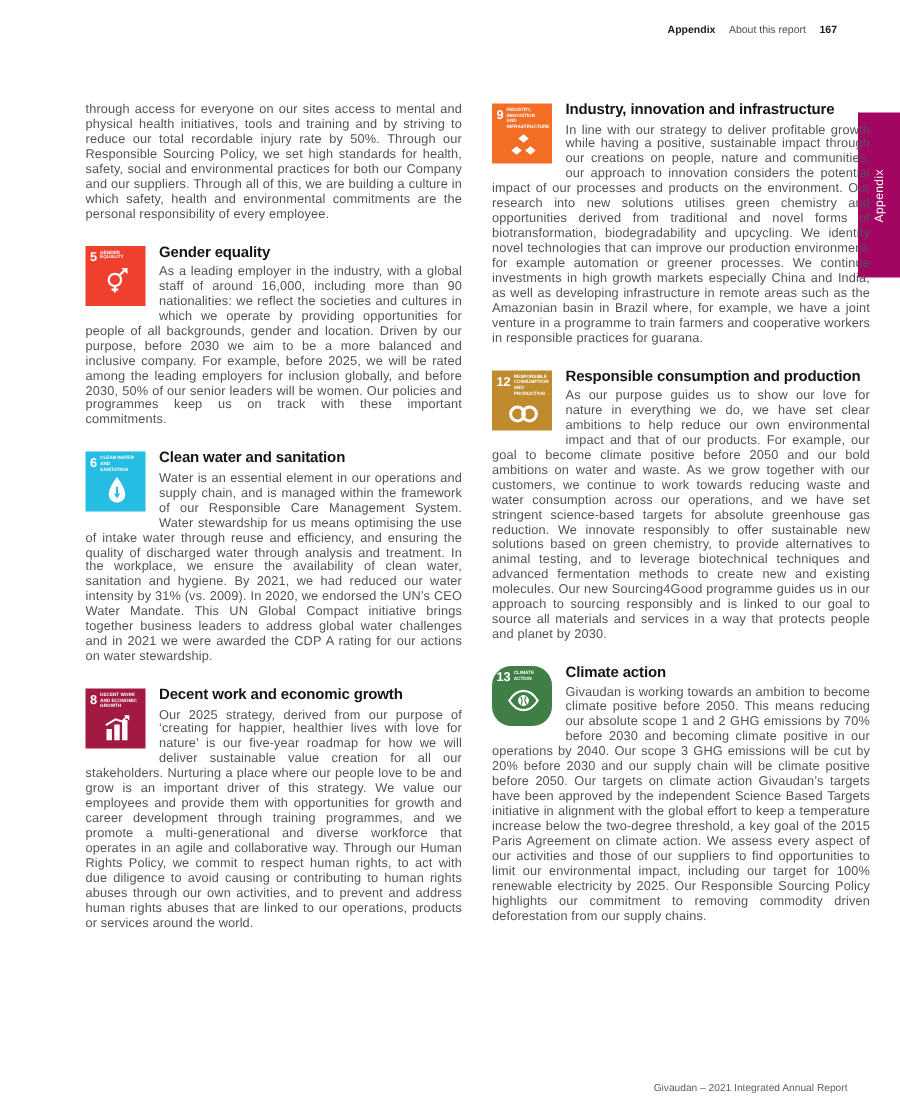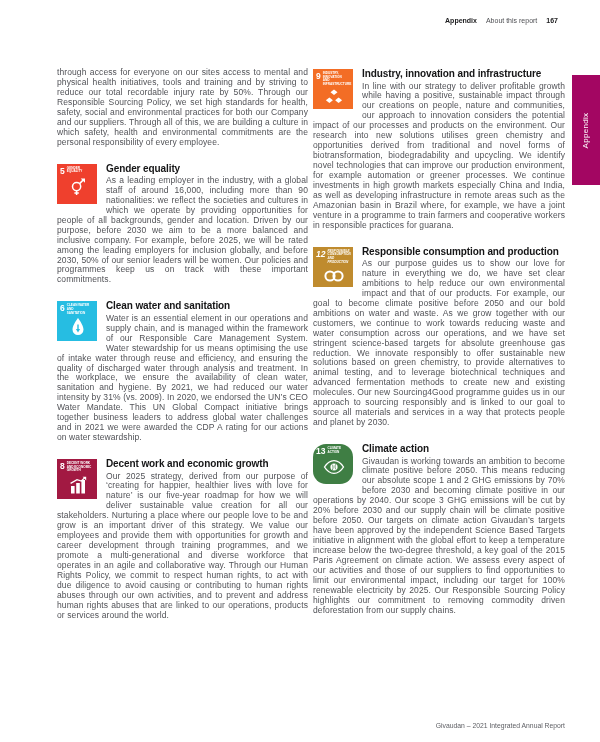--- a/index.html
+++ b/index.html
@@ -12,40 +12,40 @@
   .header-sec{font-weight:bold;color:#1c1c1e;margin-right:9px;}
   .header-sub{margin-right:9px;color:#4e4f53;}
   .header-num{font-weight:bold;color:#1c1c1e;}
 
   
   .appendix-tab{position:absolute;top:75px;right:0;width:28px;height:110px;background:#A30662;
                 display:flex;align-items:center;justify-content:center;cursor:pointer;}
   .appendix-tab span{transform:rotate(-90deg);color:#fff;font-size:8px;letter-spacing:.3px;white-space:nowrap;}
 
   
-  .columns{position:absolute;top:68px;left:57px;display:flex;gap:5px;}
+  .columns{position:absolute;top:68px;left:57px;display:flex;gap:20px;}
   .col{width:251px;}
   .col.right{width:252px;}
 
   p.body{font-size:8.5px;line-height:1.17;color:#515257;text-align:justify;
          margin:0;letter-spacing:.1px;}
   .intro{margin-top:7px;}
 
   .sdg-section{margin-top:15px;}
   .col.right .sdg-section:first-child{margin-top:0;}
   h3.sec-title{font-size:10px;font-weight:bold;color:#151516;margin:0 0 2.5px 0;letter-spacing:-.1px;}
 
   
   .sdg-icon{float:left;width:40px;height:40px;margin:1px 9px 3px 0;
             padding:3px 2px 2px 3px;box-sizing:border-box;color:#fff;}
   .sdg-5{background:#EF402D;}
   .sdg-6{background:#26BDE2;}
   .sdg-8{background:#A21942;}
   .sdg-9{background:#F36D25;}
-  .sdg-12{background:#BF8B2E;font-style:italic;}
+  .sdg-12{background:#BF8B2E;}
   .sdg-13{background:#3F7E44;border-radius:13px;}
   .sdg-head{display:flex;gap:2px;align-items:flex-start;}
   .sdg-num{font-size:8.5px;font-weight:bold;line-height:1;}
   .sdg-tag{font-size:3.1px;font-weight:bold;line-height:1.2;text-transform:uppercase;max-width:25px;}
   .sdg-glyph{height:23px;display:flex;align-items:center;justify-content:center;}
   .sdg-glyph svg{display:block;}
 
   
   .page-footer{position:absolute;bottom:13px;right:35px;font-size:6.8px;color:#5f6065;}
 </style>

